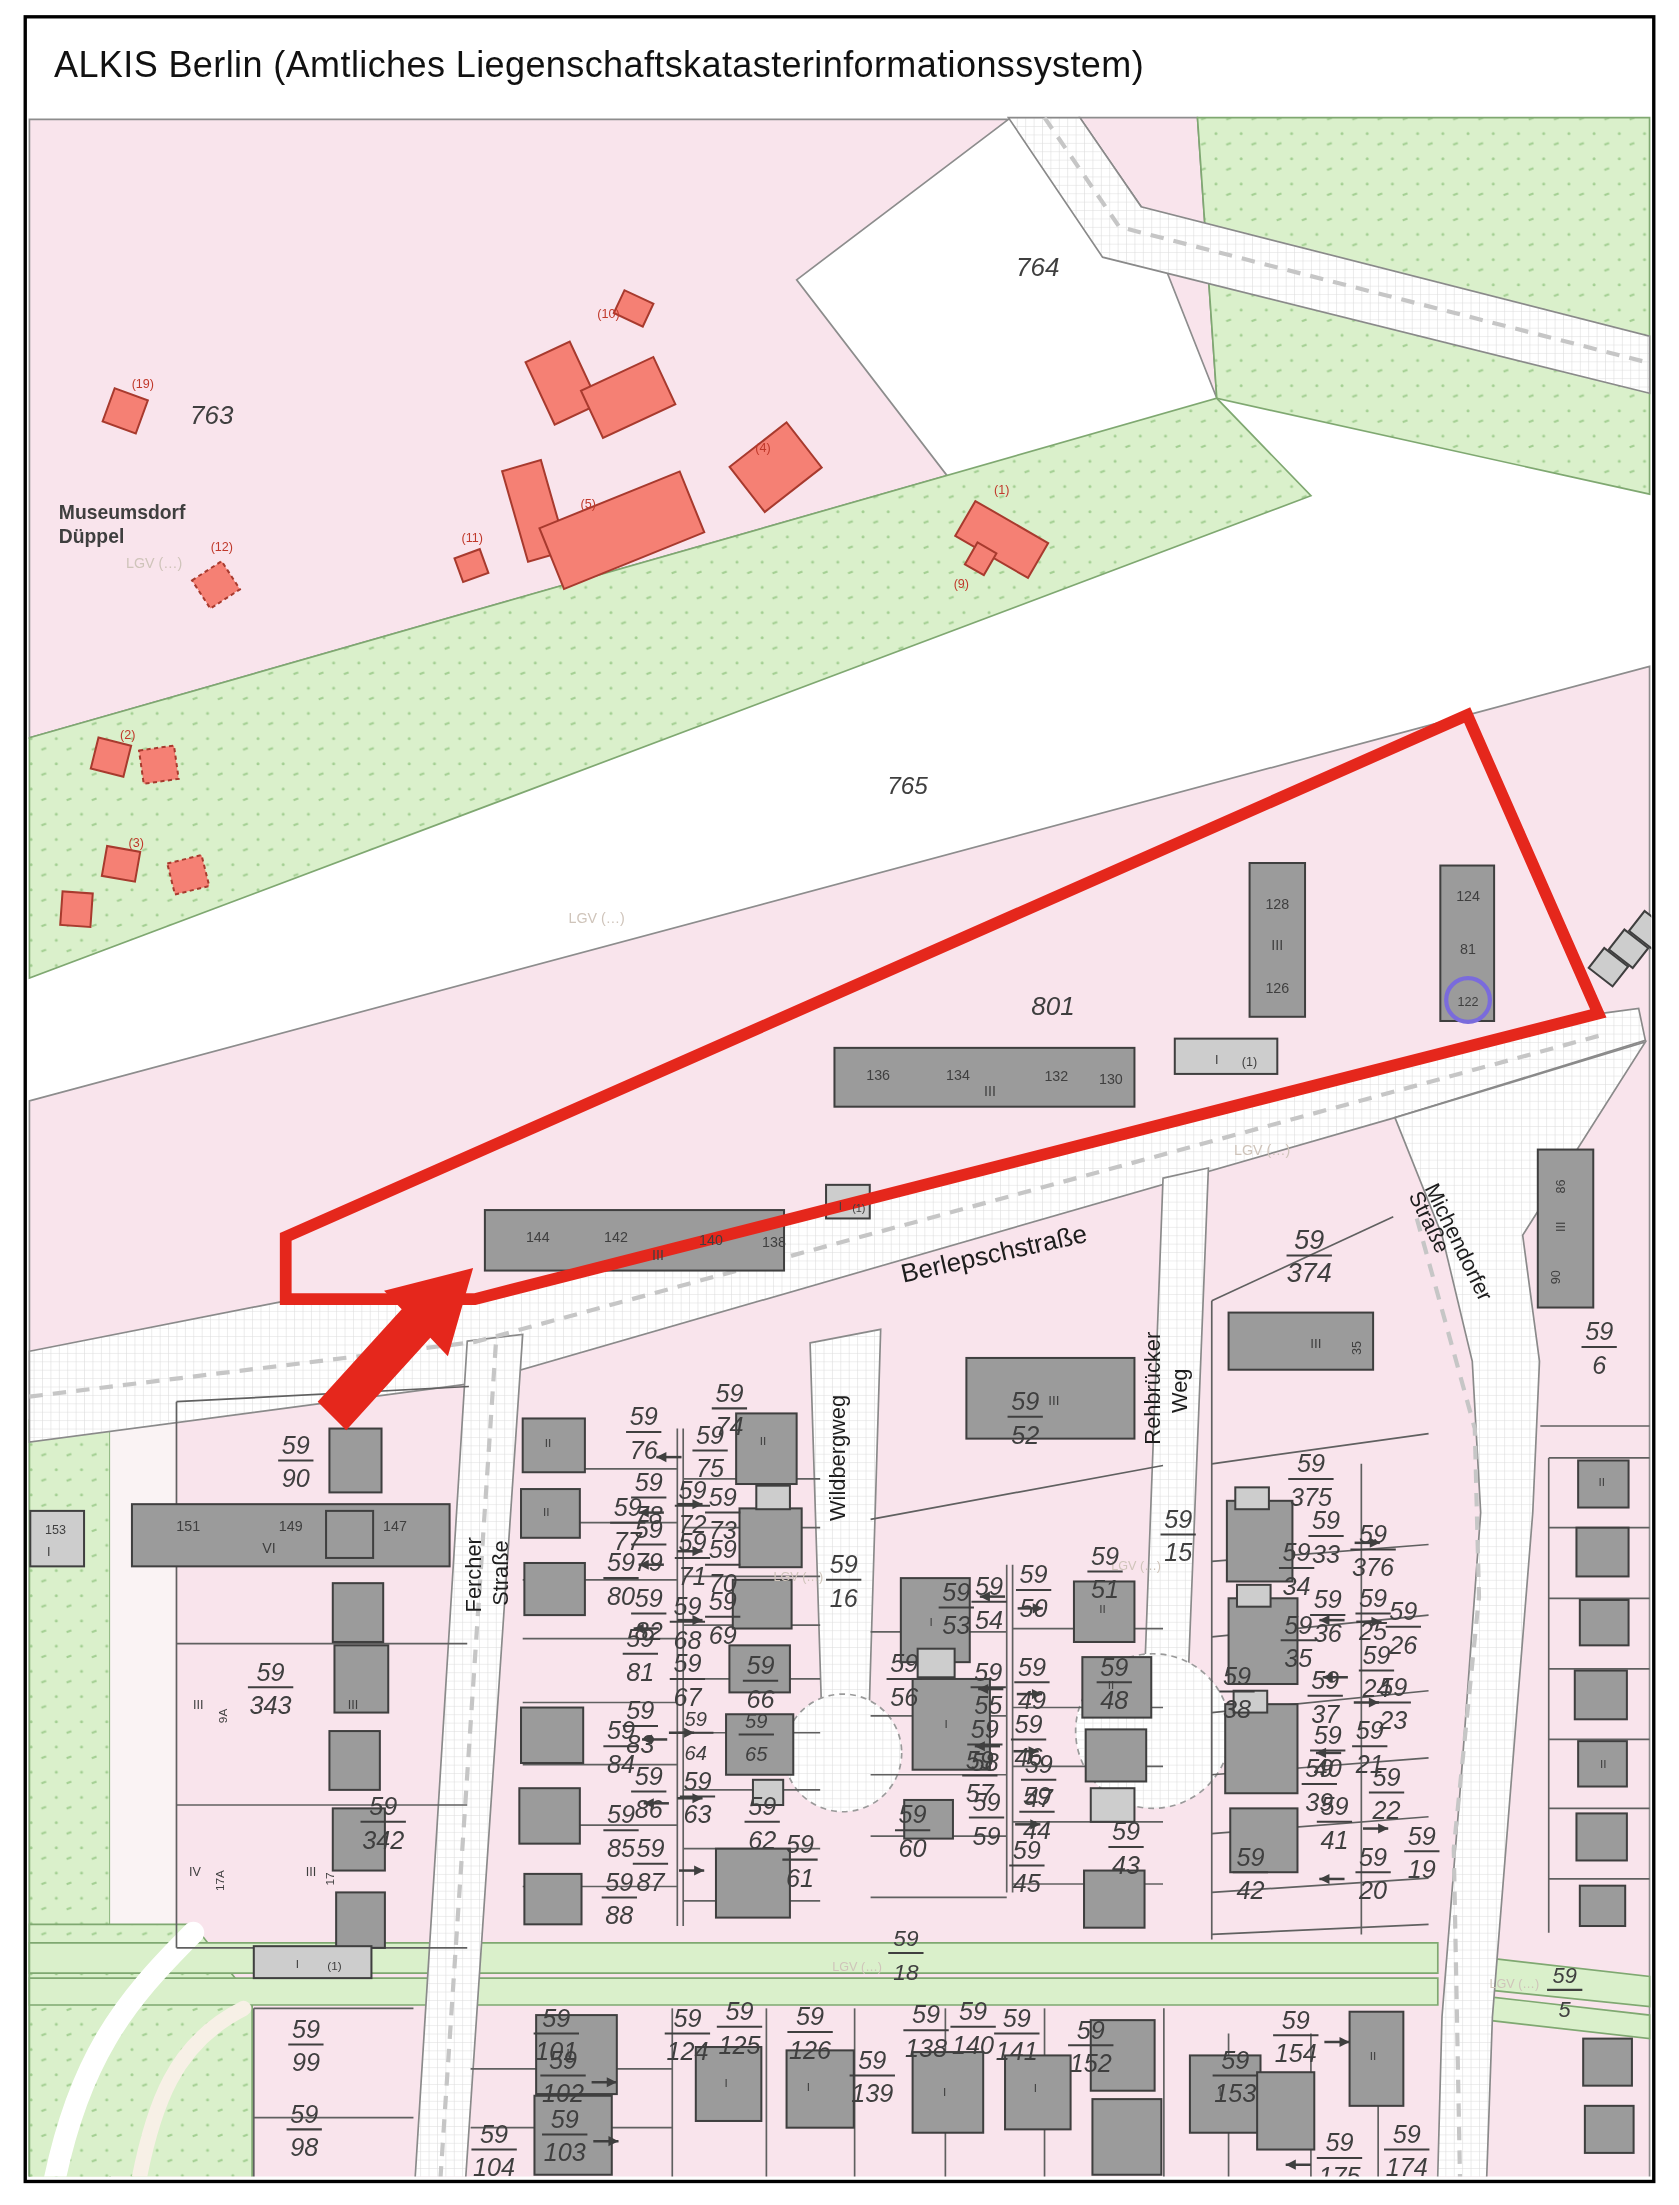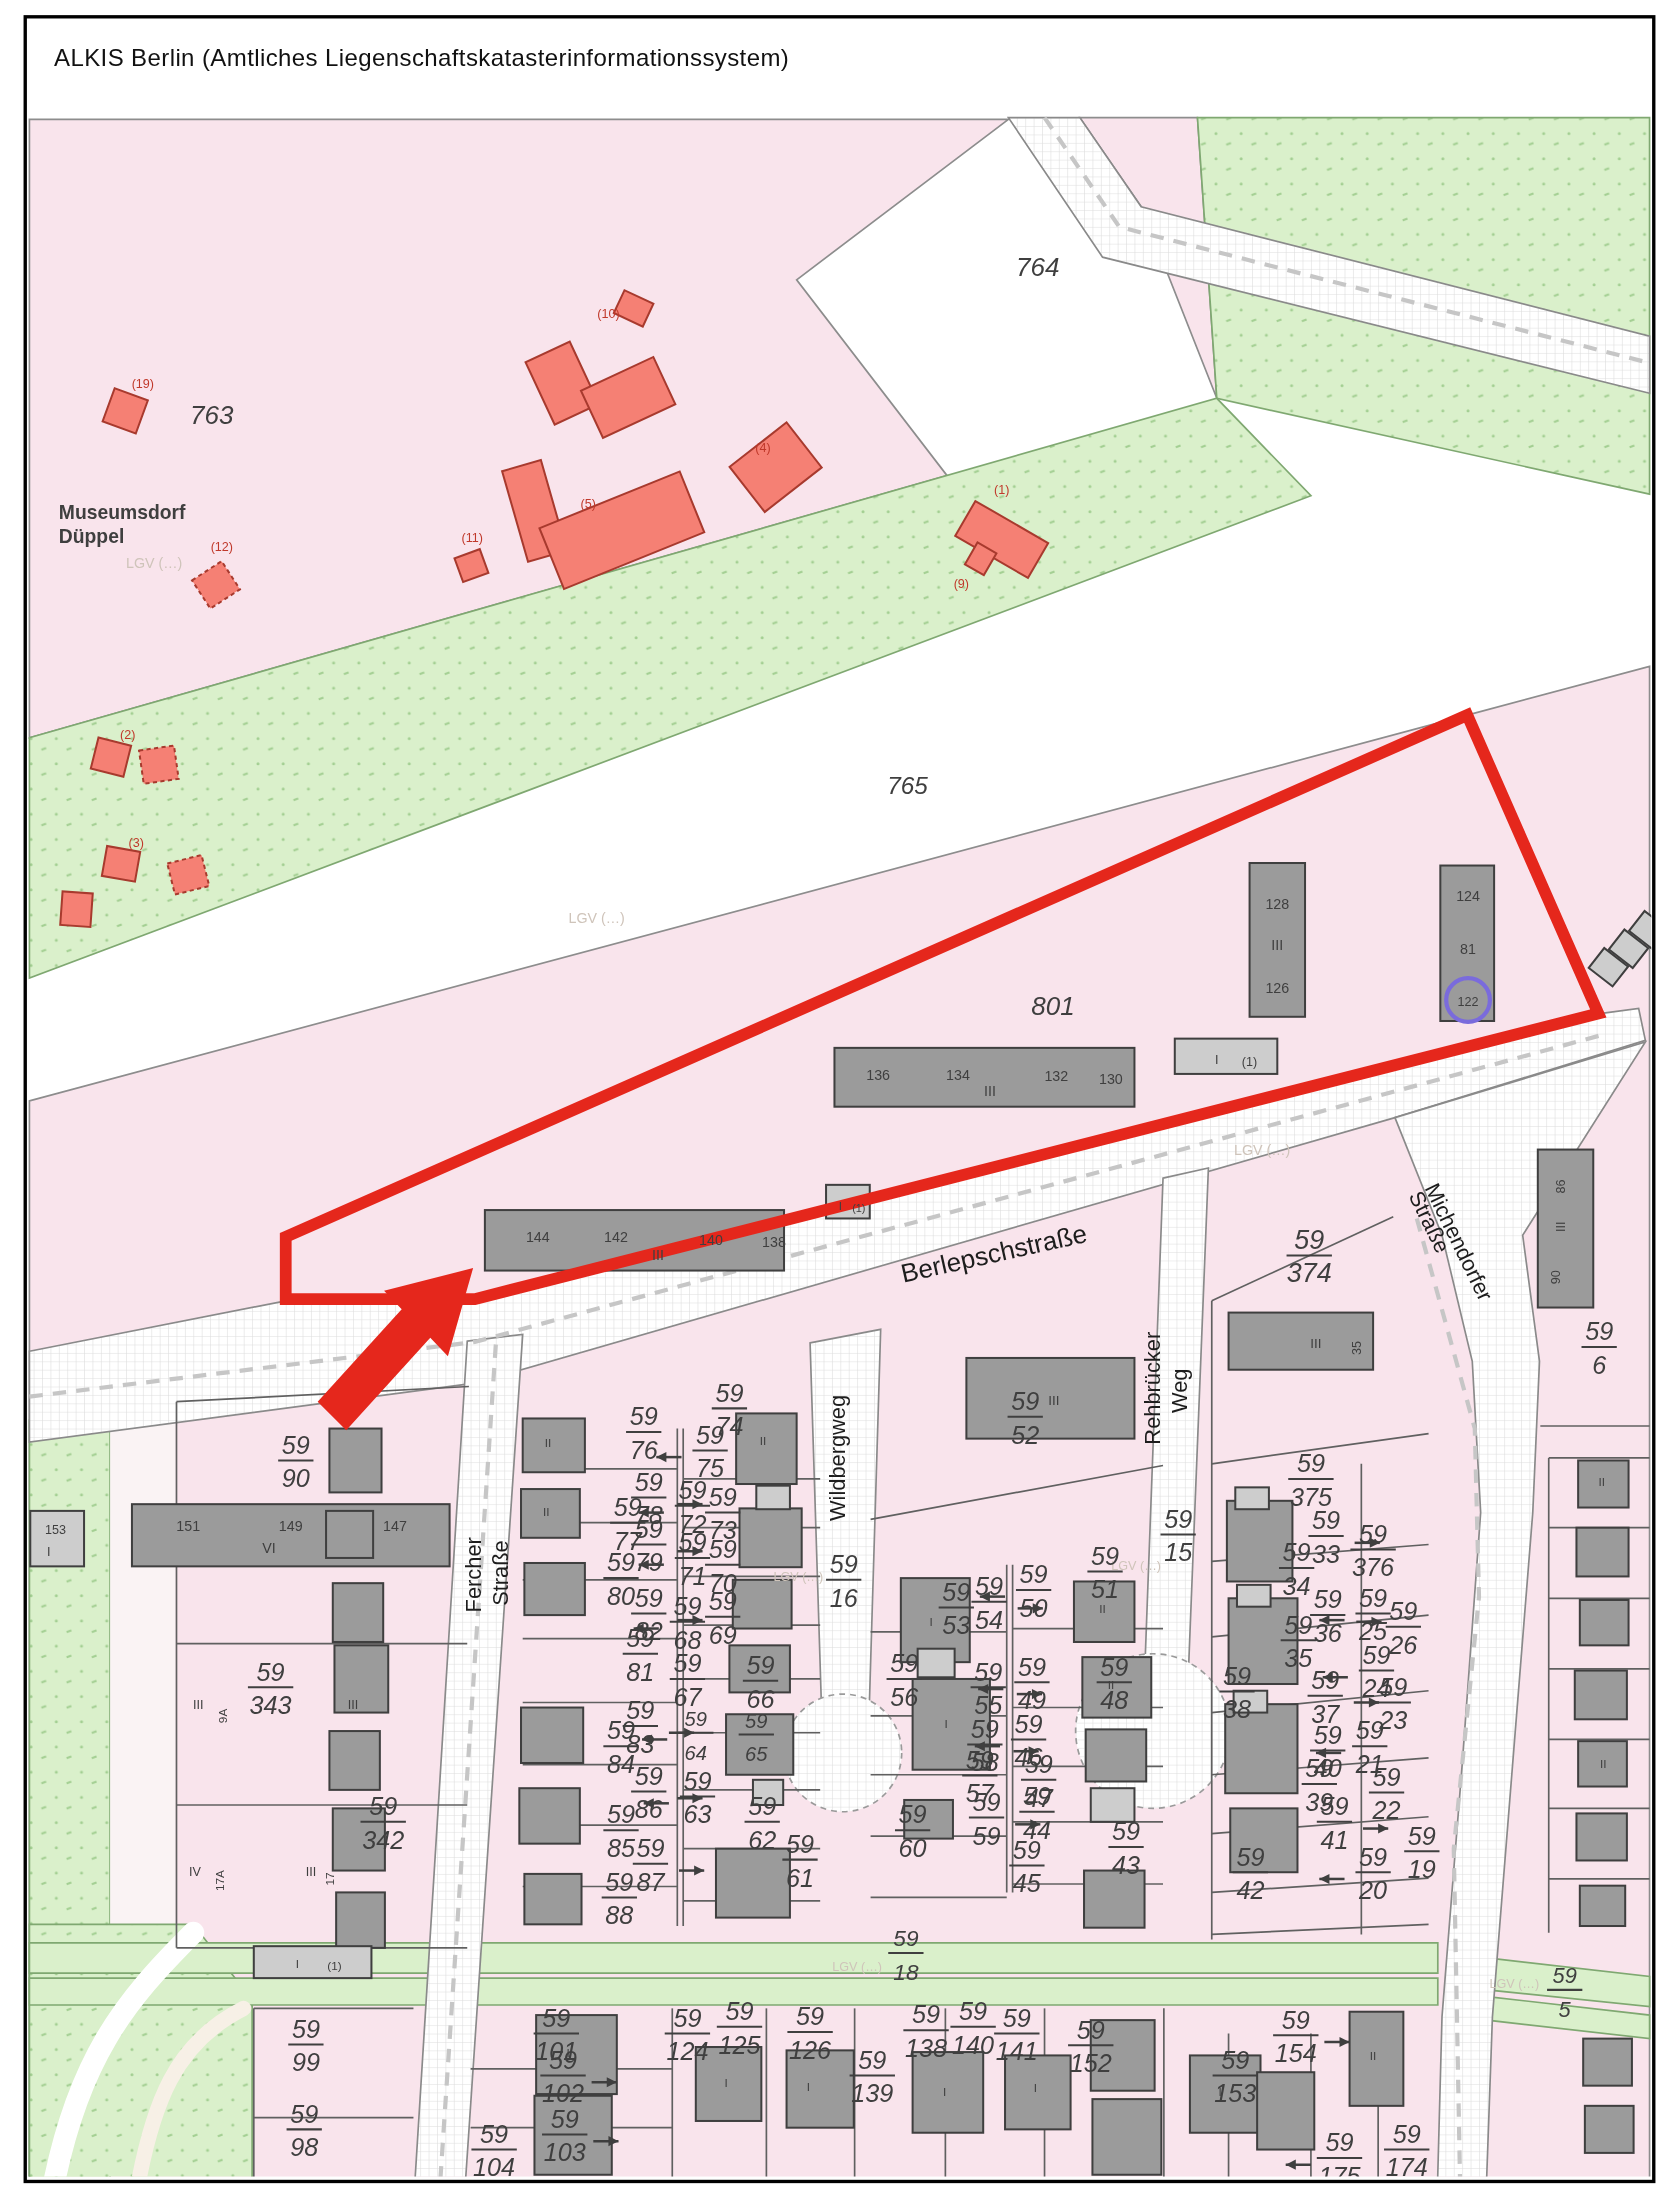--- a/index.html
+++ b/index.html
@@ -1,18 +1,18 @@
 <!DOCTYPE html>
 <html style="font-size:13.4px"><head>
 <meta charset="utf-8">
 <style>
   html,body{margin:0;padding:0;background:#ffffff;}
   .page{position:relative;width:1679px;height:2205px;background:#ffffff;
         font-family:"Liberation Sans", sans-serif;overflow:hidden;}
-  .title{position:absolute;left:54px;top:44px;font-size:24px;color:#111;
+  .title{position:absolute;left:54px;top:44px;font-size:36px;color:#111;
          letter-spacing:0.4px;white-space:nowrap;}
   svg{position:absolute;left:0;top:0;}
   text{font-family:"Liberation Sans", sans-serif;}
 </style>
 </head>
 <body>
 
 <div class="page">
   <div class="title">ALKIS Berlin (Amtliches Liegenschaftskatasterinformationssystem)</div>
   <svg id="map" width="1679" height="2205" viewBox="0 0 1998 2624">

